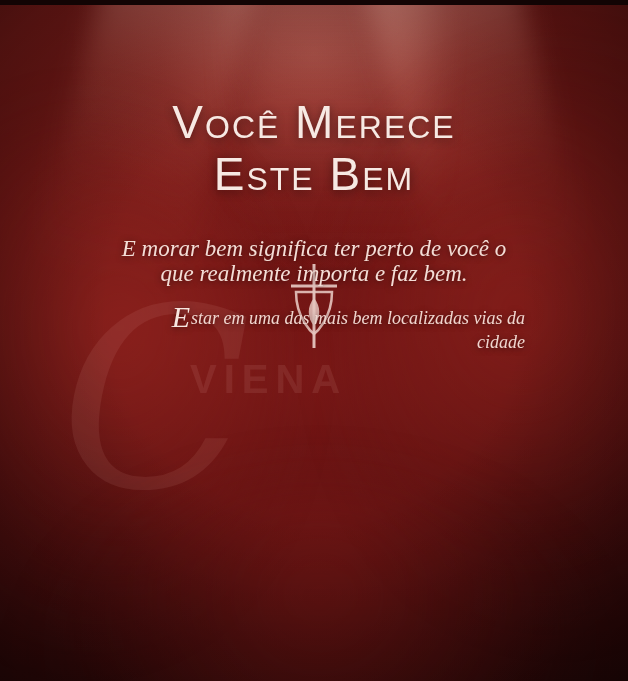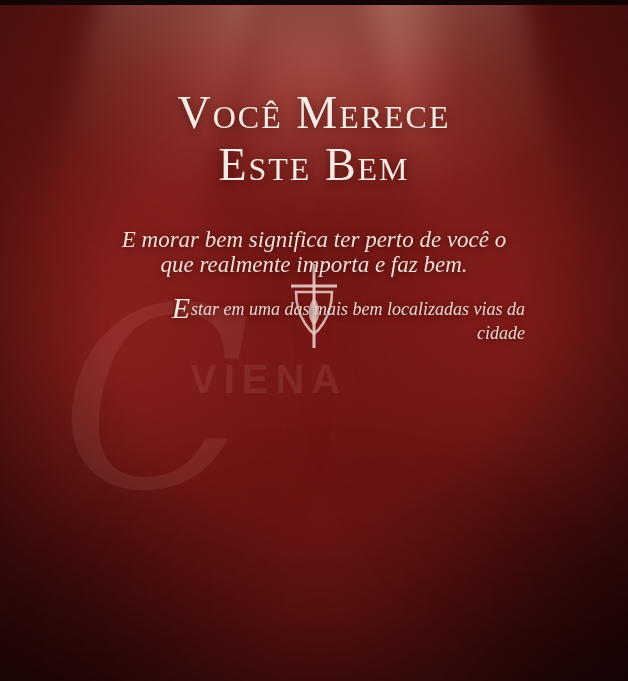--- a/index.html
+++ b/index.html
@@ -140,23 +140,23 @@
     z-index: 6;
     width: 628px;
     height: 681px;
     box-sizing: border-box;
     padding: 0 60px;
     color: #f6e3dc;
     text-align: center;
   }
 
   .headline {
-    margin: 3px;
+    margin: 12px;
     padding-top: 84px;
-    font-family: Liberation Serif, serif;
+    font-family: Liberation Sans, sans-serif;
     font-weight: normal;
     font-size: 46px;
     line-height: 52px;
     letter-spacing: 2px;
     color: #f7e9e3;
     text-shadow: 0 2px 10px rgba(0,0,0,0.45);
     font-variant: small-caps;
   }
   .headline .line1 { display: block; }
   .headline .line2 { display: block; }

